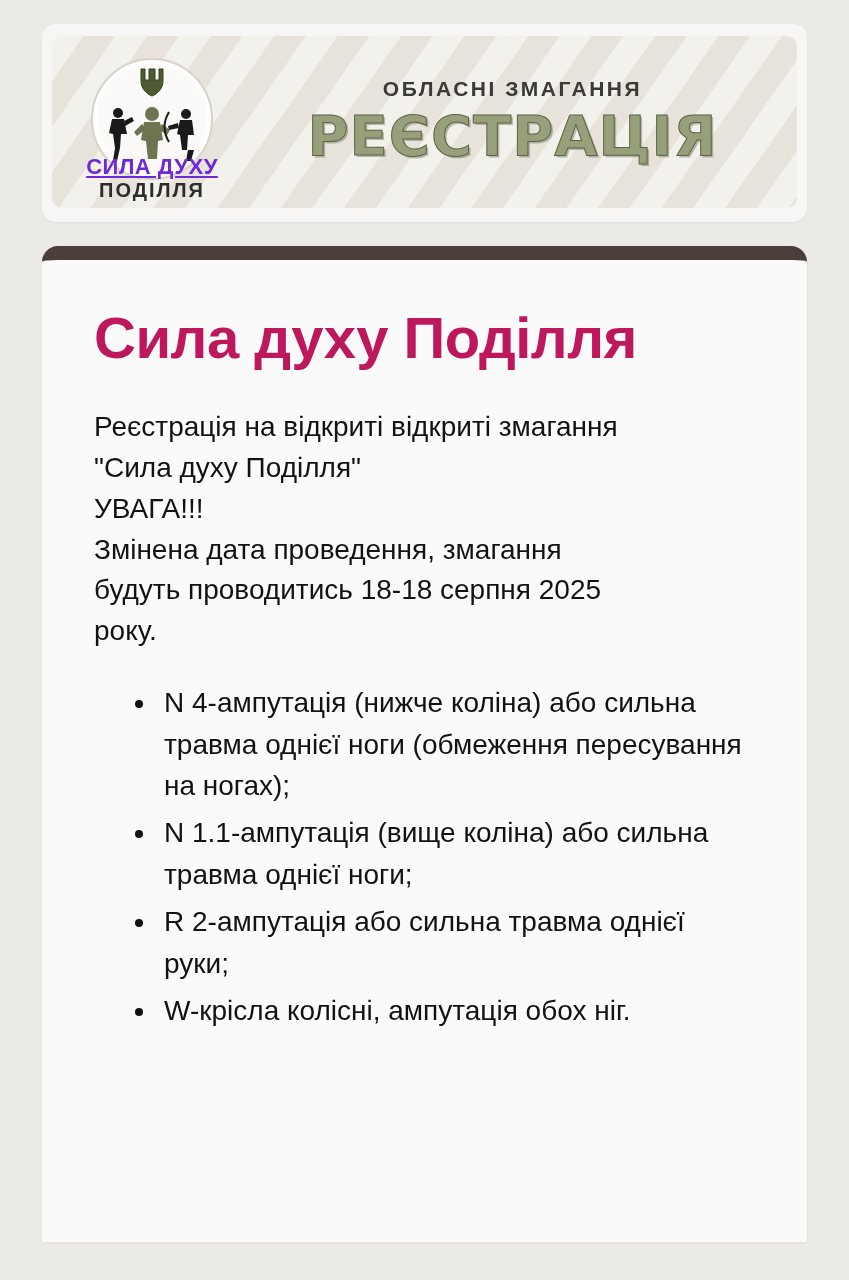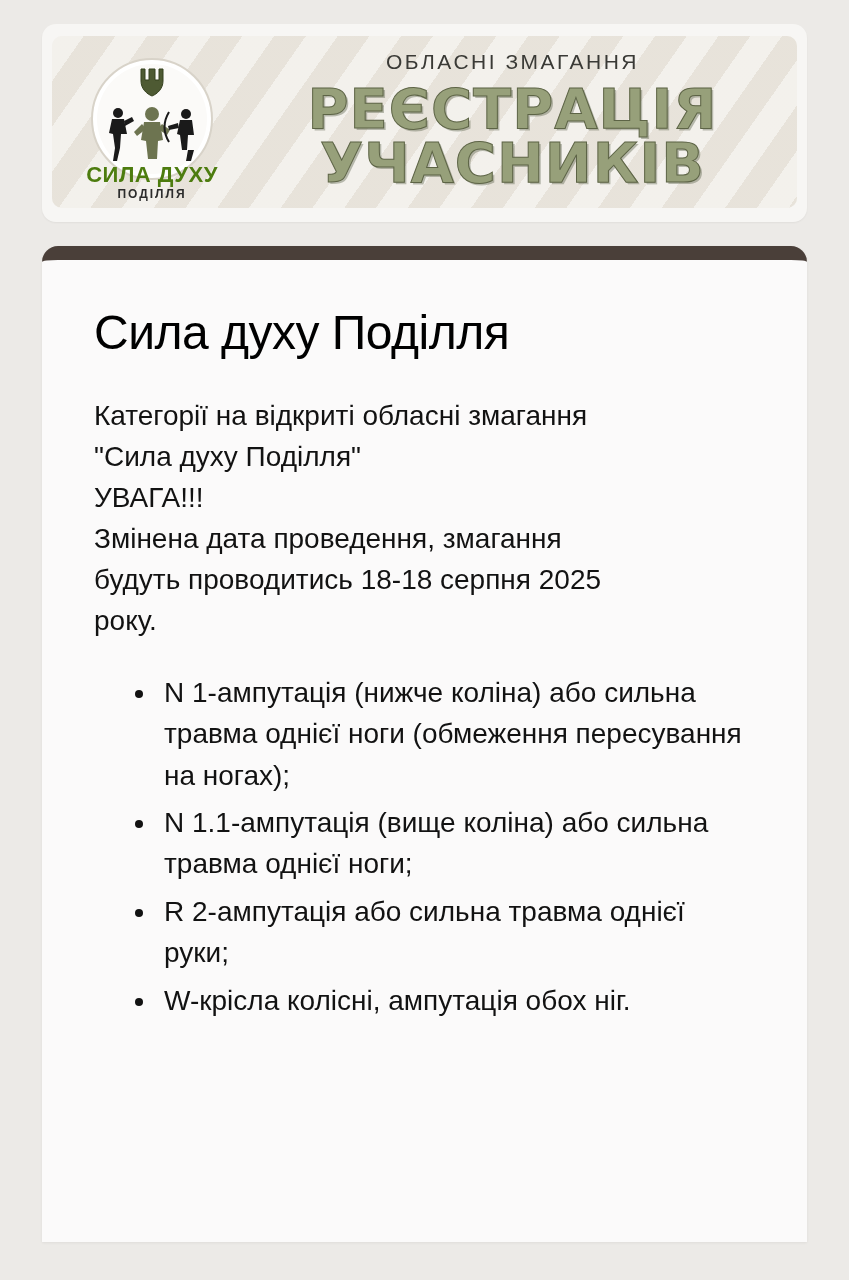--- a/index.html
+++ b/index.html
@@ -99,41 +99,42 @@
     left: 0;
     right: 0;
     text-align: center;
     line-height: 1;
   }
   .logo-text .l1 {
     display: block;
     font-weight: bold;
     font-size: 22px;
     letter-spacing: .5px;
-    color: #4d7c0f;
+    color: #6d28d9;
+    text-decoration: underline;
   }
   .logo-text .l2 {
     display: block;
     font-weight: bold;
-    font-size: 12px;
+    font-size: 20px;
     letter-spacing: 2px;
     color: #2c2c2c;
     margin-top: 2px;
   }
 
   
   .banner-titles {
     flex: 1;
     padding-right: 24px;
     text-align: center;
     position: relative;
     top: -2px;
   }
   .banner-kicker {
-    font-weight: normal;
+    font-weight: bold;
     font-size: 21px;
     letter-spacing: 2.5px;
     color: #3a3a36;
     margin-bottom: 2px;
   }
   .banner-title-1, .banner-title-2 {
     font-family: "DejaVu Sans", sans-serif;
     font-weight: bold;
     color: #97a07a;
     letter-spacing: 1px;
@@ -149,24 +150,24 @@
     margin: 24px 42px 0 42px;
     background: #fbfafa;
     border-radius: 16px 16px 0 0;
     border-top: 14px solid #4a3f39;
     padding: 42px 52px 40px 52px;
     min-height: 900px;
     box-shadow: 0 1px 3px rgba(0,0,0,0.06);
   }
   h1.page-title {
     font-family: "Liberation Sans", sans-serif;
-    font-weight: normal;
-    font-size: 48px;
+    font-weight: bold;
+    font-size: 58px;
     line-height: 1.05;
-    color: #000000;
+    color: #be185d;
     margin: 6px 0 38px 0;
     letter-spacing: -0.5px;
   }
   p.para {
     font-size: 28px;
     line-height: 1.46;
     color: #121212;
     margin: 0 0 34px 0;
   }
   p.para.tight { margin-bottom: 30px; }
@@ -227,39 +228,38 @@
         </div>
         <div class="logo-text">
           <span class="l1">СИЛА ДУХУ</span>
           <span class="l2">ПОДІЛЛЯ</span>
         </div>
       </div>
 
       <div class="banner-titles">
         <div class="banner-kicker">ОБЛАСНІ ЗМАГАННЯ</div>
         <div class="banner-title-1">РЕЄСТРАЦІЯ</div>
-        <div class="banner-title-2">УЧАСНИКІВ</div>
       </div>
 
     </div>
   </div>
 </div>
 
 <div class="content-card">
   <h1 class="page-title">Сила духу Поділля</h1>
 
   <p class="para tight">
-    <span>Категорії на відкриті обласні змагання</span><br>
+    <span>Реєстрація на відкриті відкриті змагання</span><br>
     <span>"Сила духу Поділля"</span><br>
     <span>УВАГА!!!</span><br>
     <span>Змінена дата проведення, змагання</span><br>
     <span>будуть проводитись 18-18 серпня 2025</span><br>
     <span>року.</span>
   </p>
 
 
   <ul class="cats">
-    <li>N 1-ампутація (нижче коліна) або сильна травма однієї ноги (обмеження пересування на ногах);</li>
+    <li>N 4-ампутація (нижче коліна) або сильна травма однієї ноги (обмеження пересування на ногах);</li>
     <li>N 1.1-ампутація (вище коліна) або сильна травма однієї ноги;</li>
     <li>R 2-ампутація  або сильна травма однієї руки;</li>
     <li>W-крісла колісні, ампутація обох ніг.</li>
   </ul>
 </div>
 
 </body></html>

